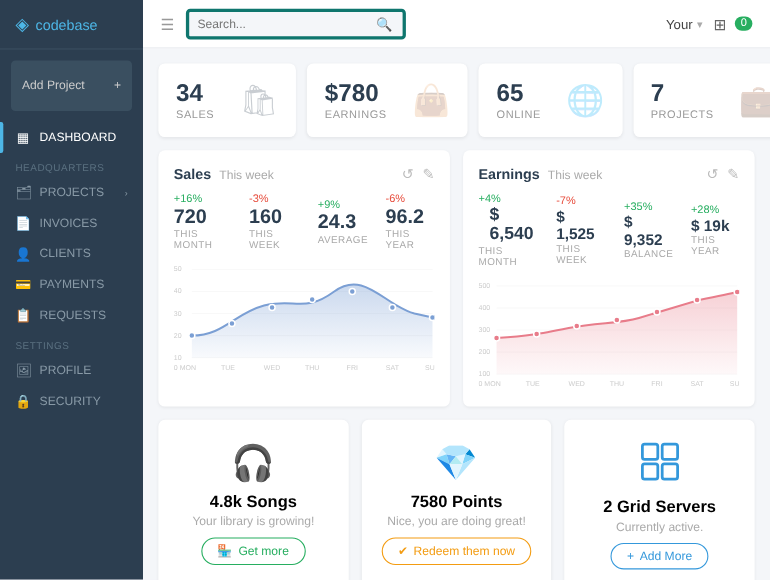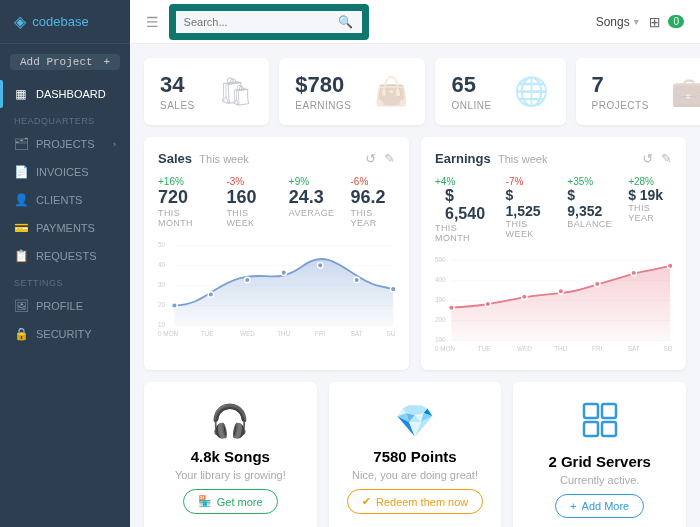--- a/index.html
+++ b/index.html
@@ -24,28 +24,27 @@
       border-bottom: 1px solid #3a4f60;
     }
     .logo-icon { color: #4db6e6; font-size: 16px; }
     .logo-text { color: #4db6e6; font-weight: 400; font-size: 13px; }
     .sidebar-add-btn {
       margin: 10px 10px;
       background: #3a4f60;
       color: #ccc;
       border: none;
       border-radius: 4px;
-      padding: 2px 10px;
+      padding: 17px 10px;
       cursor: pointer;
       display: flex;
       align-items: center;
       justify-content: space-between;
       font-size: 11px;
       width: calc(100% - 20px);
-      font-family: Liberation Mono, monospace;
     }
     .sidebar-section-label {
       font-size: 9px;
       color: #5a7080;
       padding: 8px 14px 4px;
       text-transform: uppercase;
       letter-spacing: 0.5px;
     }
     .sidebar-item {
       display: flex;
@@ -81,21 +80,21 @@
       padding: 0 16px;
       gap: 10px;
       border-bottom: 1px solid #e8ecef;
       flex-shrink: 0;
     }
     .topbar-menu-icon { color: #999; font-size: 14px; cursor: pointer; }
     .search-box {
       display: flex;
       align-items: center;
       background: #f4f6f9;
-      border: 7px solid #0f766e;
+      border: 3px solid #0f766e;
       border-radius: 4px;
       padding: 4px 8px;
       gap: 6px;
       flex: 1;
       max-width: 200px;
     }
     .search-input {
       border: none;
       background: transparent;
       outline: none;
@@ -152,21 +151,21 @@
       box-shadow: 0 1px 3px rgba(0,0,0,0.06);
     }
     .chart-panel-header {
       display: flex;
       align-items: center;
       justify-content: space-between;
       margin-bottom: 10px;
     }
     .chart-panel-actions { display: flex; gap: 8px; color: #bbb; font-size: 13px; cursor: pointer; }
 
-    .metrics-row { display: flex; gap: 16px; margin-bottom: 10px; }
+    .metrics-row { display: flex; gap: 16px; margin-bottom: 10px; align-items: center; }
     .metric {
       display: flex;
       flex-direction: column;
     }
     .metric-change { font-size: 10px; }
     .metric-change.up { color: #27ae60; }
     .metric-change.down { color: #e74c3c; }
     .metric-value { font-size: 20px; font-weight: 700; color: #2c3e50; }
     .metric-label { font-size: 9px; color: #aaa; text-transform: uppercase; letter-spacing: 0.4px; }
 
@@ -264,21 +263,21 @@
 <div class="main">
 
   <div class="topbar">
     <span class="topbar-menu-icon">☰</span>
     <div class="search-box">
       <input class="search-input" type="text" placeholder="Search..." style="">
       <span style="color:#aaa;font-size:12px;">🔍</span>
     </div>
     <div class="topbar-spacer"></div>
     <div class="topbar-admin">
-      <span>Songs</span>
+      <span>Your</span>
       <span style="font-size:10px;color:#aaa;">▾</span>
     </div>
     <div class="topbar-icons">
       <span style="font-size:14px;color:#666;cursor:pointer;">⊞</span>
       <span class="topbar-badge">0</span>
     </div>
   </div>
 
   <div class="content">
 

